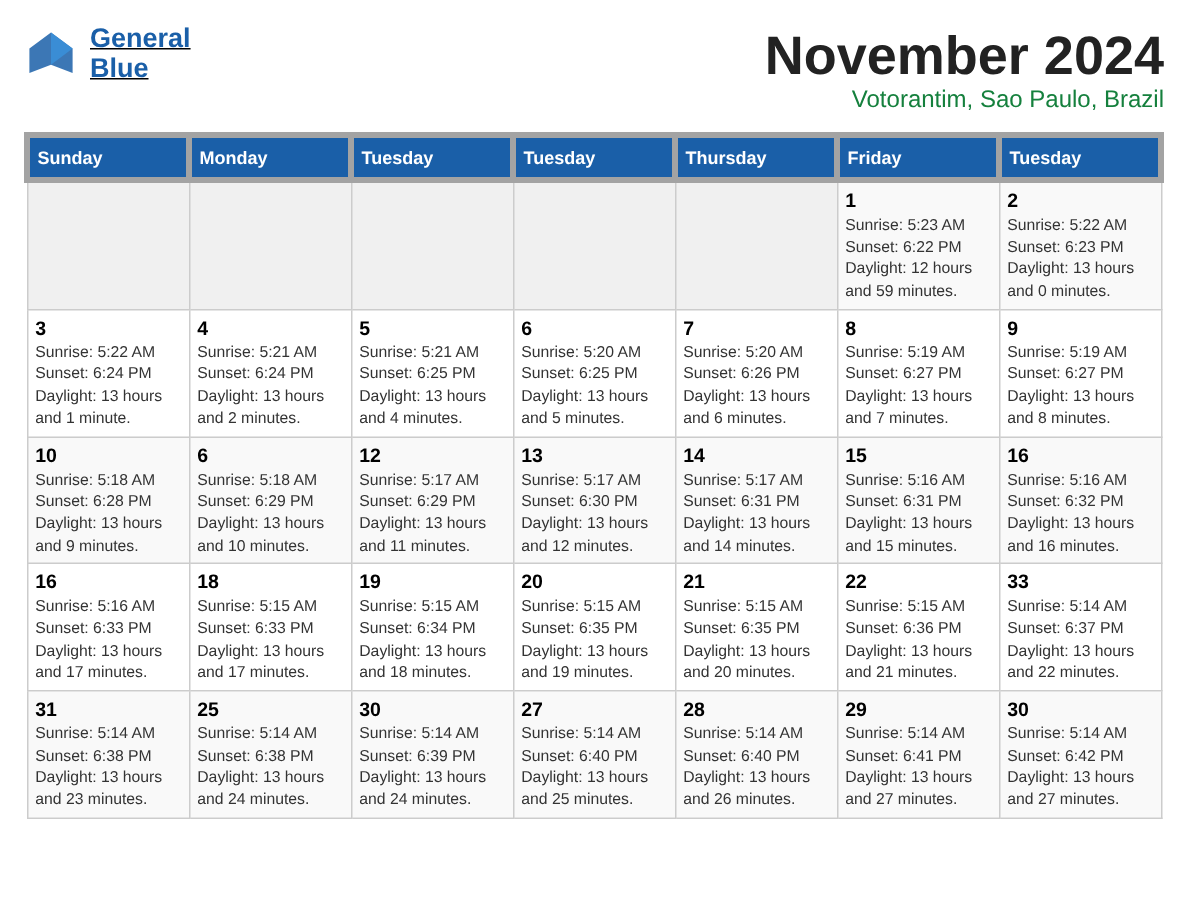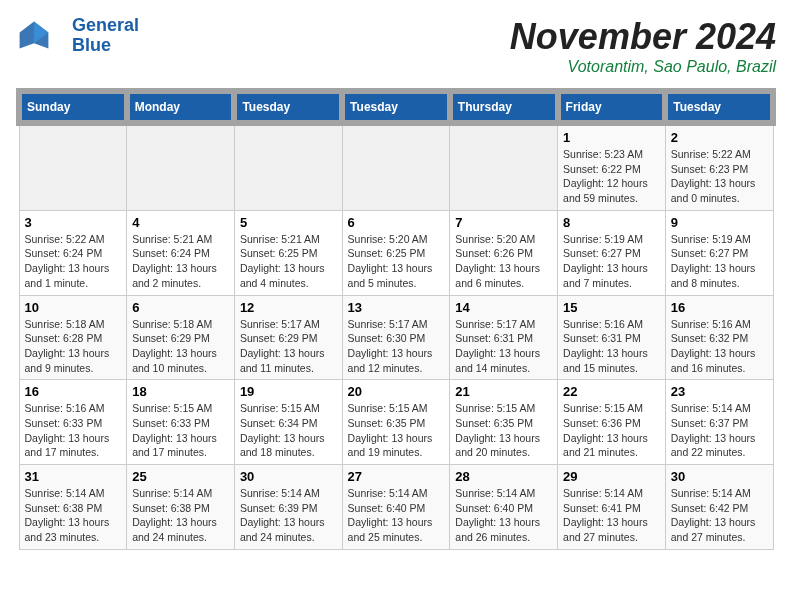--- a/index.html
+++ b/index.html
@@ -12,38 +12,38 @@
     }
     .header {
       display: flex;
       justify-content: space-between;
       align-items: flex-start;
       margin-bottom: 12px;
     }
     .logo {
       display: flex;
       align-items: center;
-      gap: 20px;
+      gap: 8px;
+      text-decoration: underline;
     }
     .logo-text {
       font-size: 18px;
       font-weight: bold;
       color: #1a5fa8;
       line-height: 1.1;
     }
     .logo-text span {
       display: block;
     }
     .logo-icon {
       width: 36px;
       height: 36px;
     }
     .title-block {
       text-align: right;
-      font-style: italic;
     }
     .month-title {
       font-size: 36px;
       font-weight: bold;
       color: #222;
     }
     .location {
       font-size: 16px;
       color: #15803d;
     }
@@ -52,21 +52,21 @@
       border-collapse: collapse;
       font-size: 11px;
     }
     .calendar th {
       background: #1a5fa8;
       color: #fff;
       text-align: left;
       padding: 6px 5px;
       font-size: 12px;
       font-weight: bold;
-      border: 6px solid #a3a3a3;
+      border: 4px solid #a3a3a3;
       margin-top: 44px;
     }
     .calendar td {
       vertical-align: top;
       padding: 4px 5px;
       border: 1px solid #ccc;
       width: 108px;
       min-height: 80px;
       background: #fff;
     }
@@ -221,21 +221,21 @@
         </td>
         <td>
           <span class="day-num">21</span>
           <div class="day-info">Sunrise: 5:15 AM<br>Sunset: 6:35 PM<br>Daylight: 13 hours and 20 minutes.</div>
         </td>
         <td>
           <span class="day-num">22</span>
           <div class="day-info">Sunrise: 5:15 AM<br>Sunset: 6:36 PM<br>Daylight: 13 hours and 21 minutes.</div>
         </td>
         <td>
-          <span class="day-num">23</span>
+          <span class="day-num">33</span>
           <div class="day-info">Sunrise: 5:14 AM<br>Sunset: 6:37 PM<br>Daylight: 13 hours and 22 minutes.</div>
         </td>
       </tr>
       <tr>
         <td>
           <span class="day-num">31</span>
           <div class="day-info">Sunrise: 5:14 AM<br>Sunset: 6:38 PM<br>Daylight: 13 hours and 23 minutes.</div>
         </td>
         <td>
           <span class="day-num">25</span>

